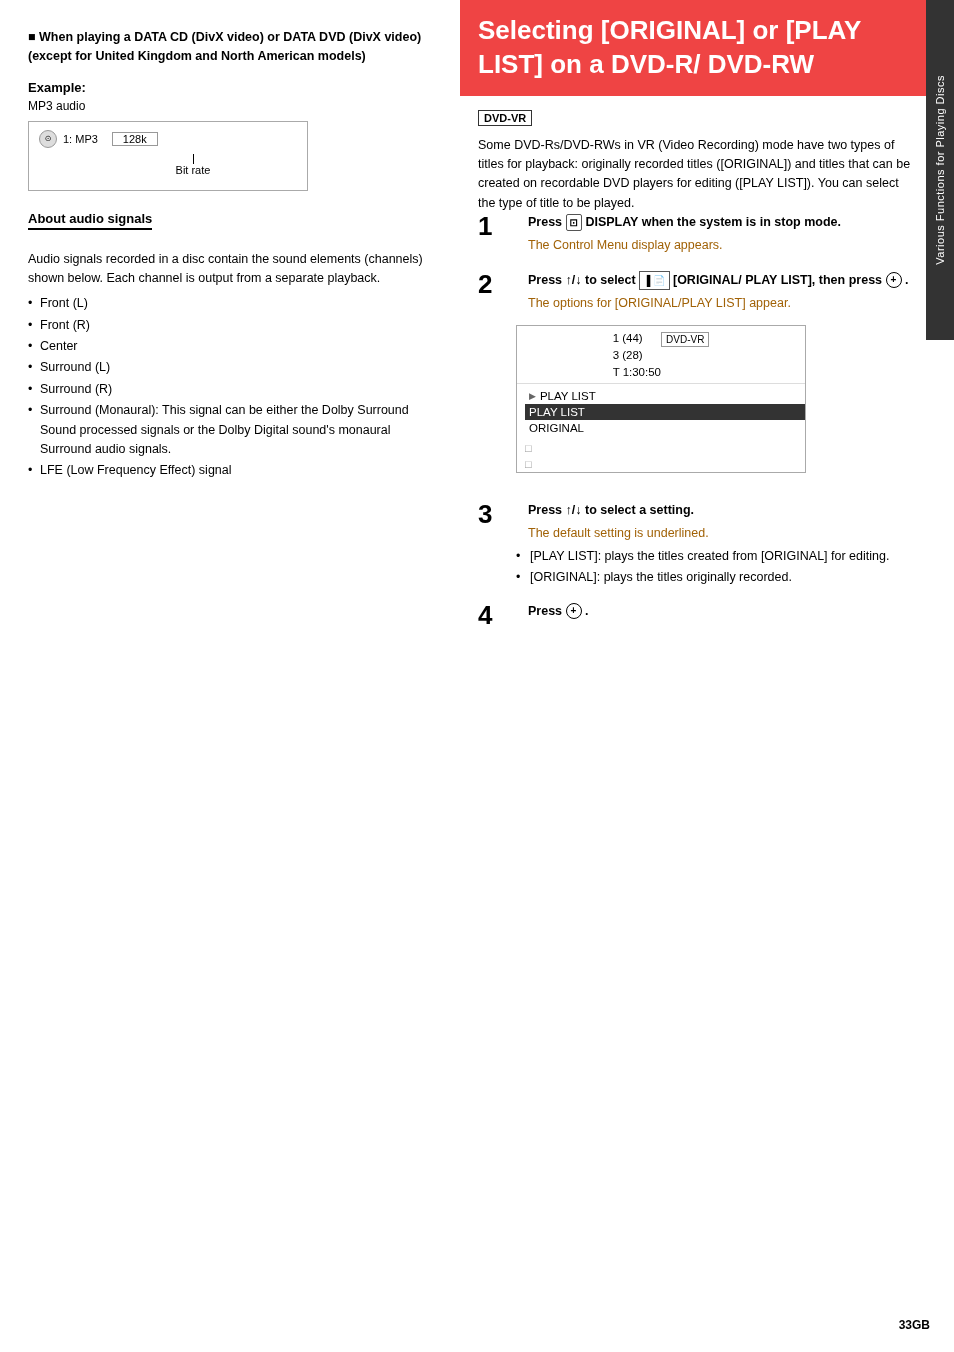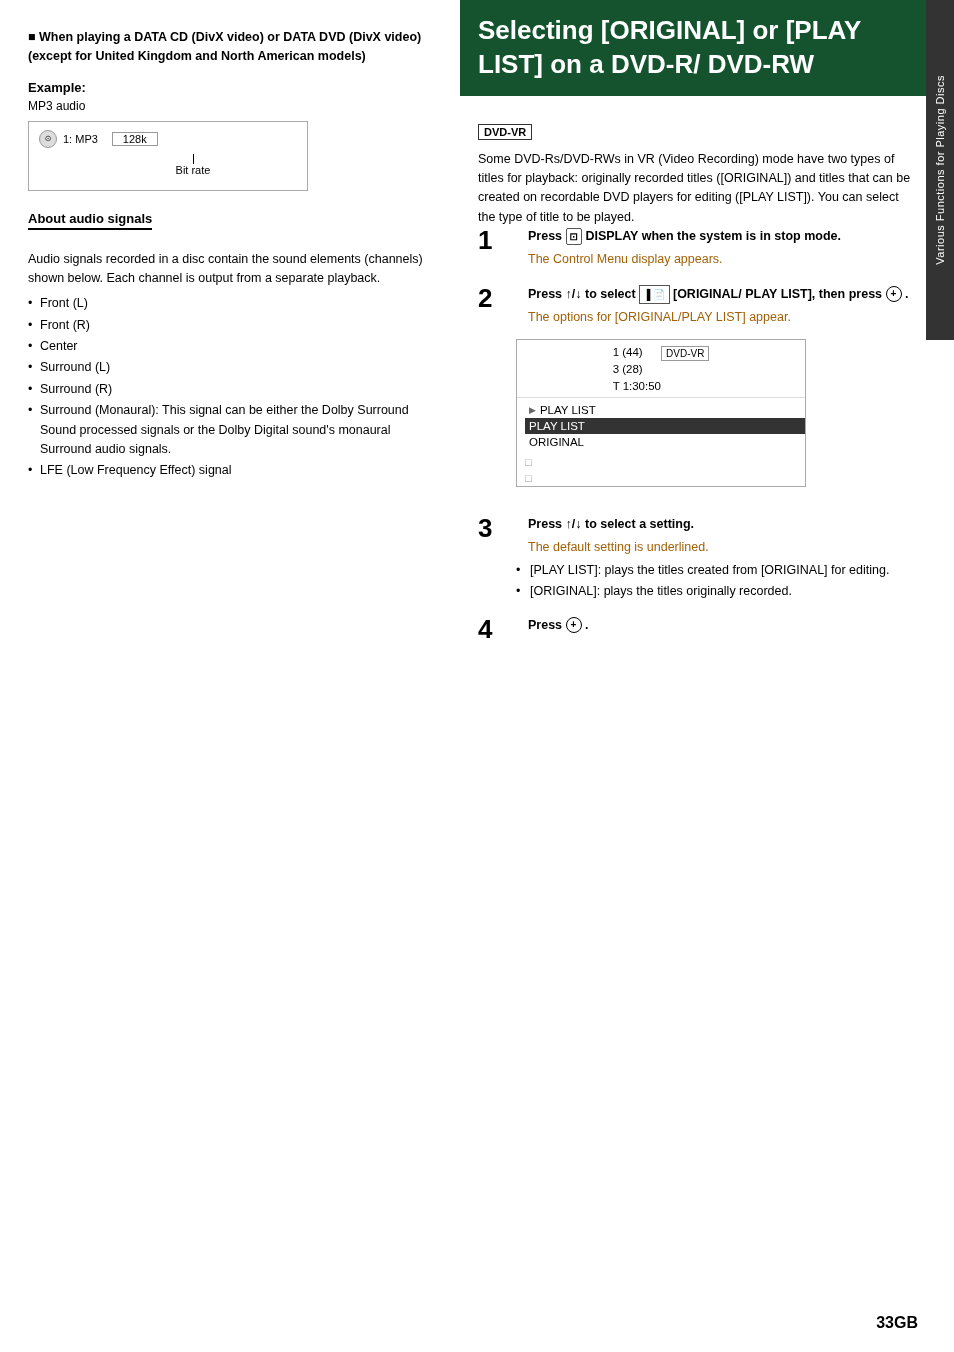--- a/index.html
+++ b/index.html
@@ -52,22 +52,22 @@
       writing-mode: vertical-rl;
       transform: rotate(180deg);
       white-space: nowrap;
       letter-spacing: 0.5px;
     }
 
     
     .page-number {
       position: absolute;
       bottom: 20px;
-      right: 36px;
-      font-size: 16px;
+      right: 24px;
+      font-size: 12px;
       font-weight: bold;
     }
 
     
     .data-cd-note {
       font-size: 12.5px;
       font-weight: bold;
       line-height: 1.5;
       margin-bottom: 14px;
     }
@@ -158,23 +158,23 @@
       margin-bottom: 2px;
     }
     .bullet-list li::before {
       content: "•";
       position: absolute;
       left: 0;
     }
 
     
     .right-header {
-      background: #14532d;
+      background: #ef4444;
       padding: 14px 36px 14px 18px;
-      margin-bottom: 28px;
+      margin-bottom: 14px;
     }
     .right-header h1 {
       color: #fff;
       font-size: 26px;
       font-weight: bold;
       line-height: 1.3;
     }
 
     .dvd-vr-badge {
       display: inline-block;

